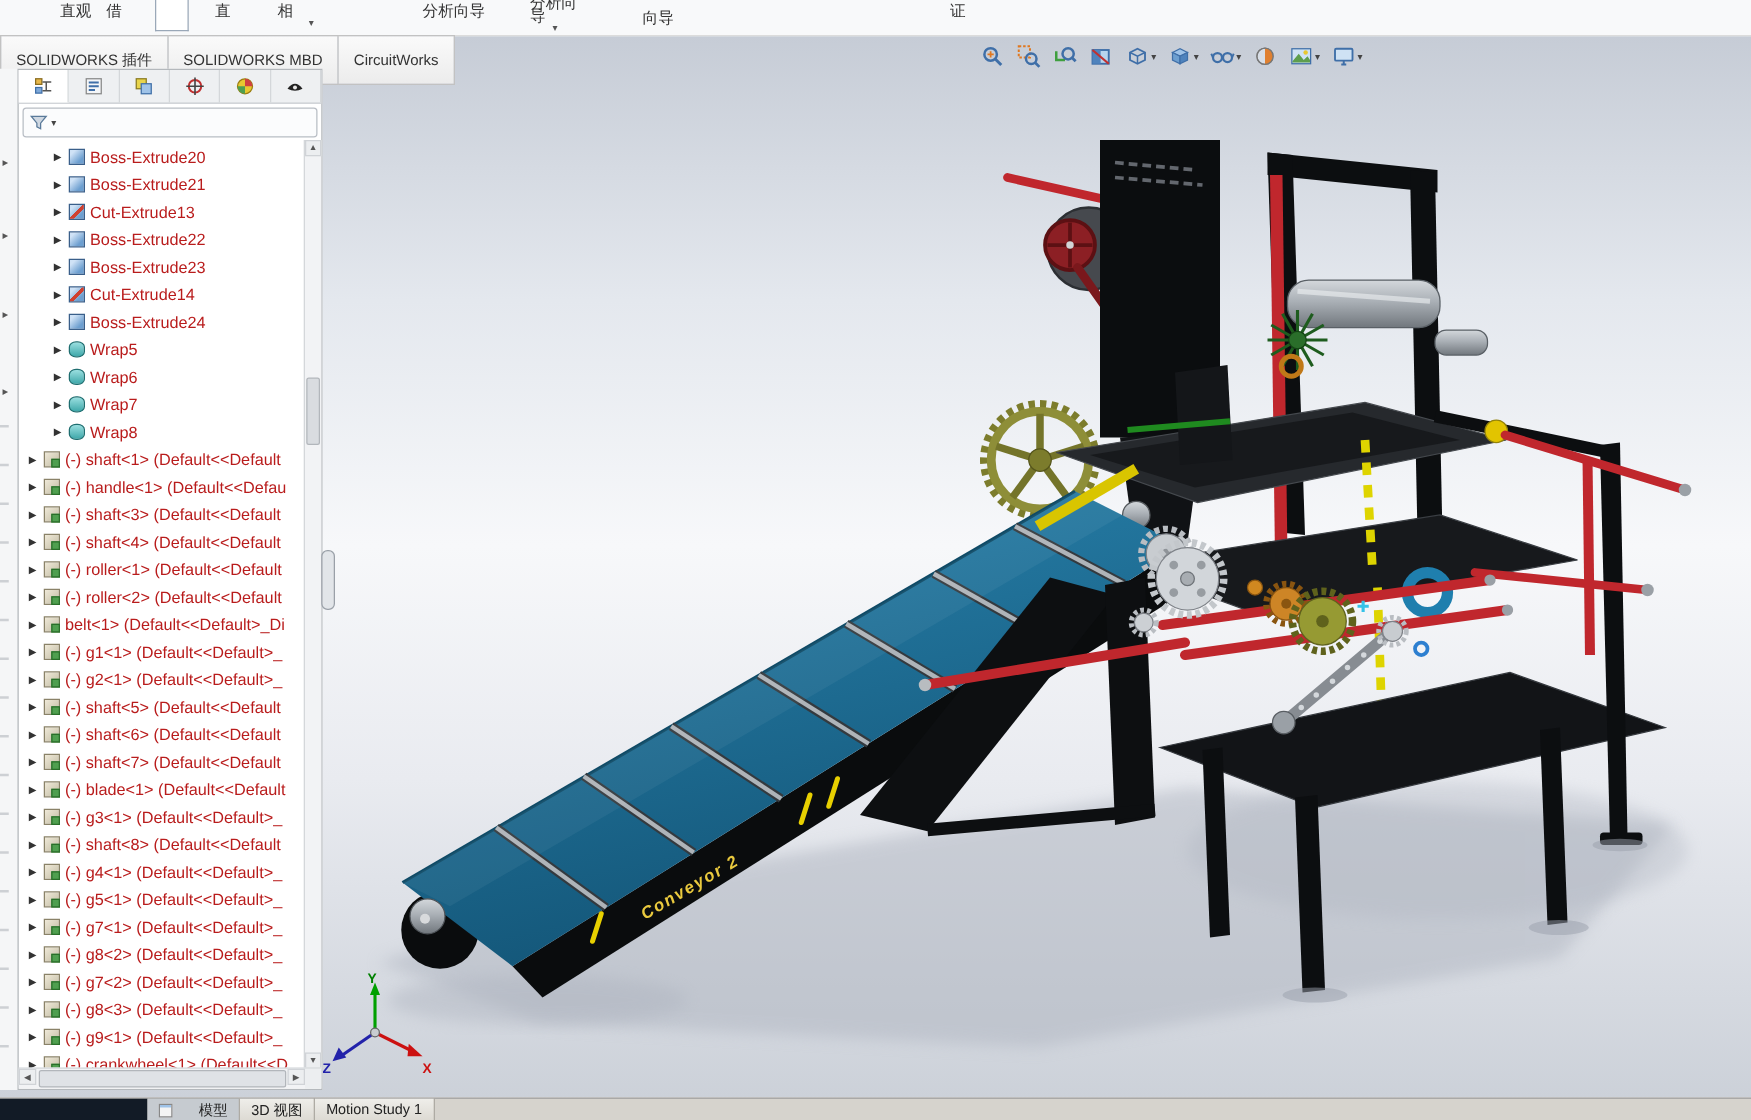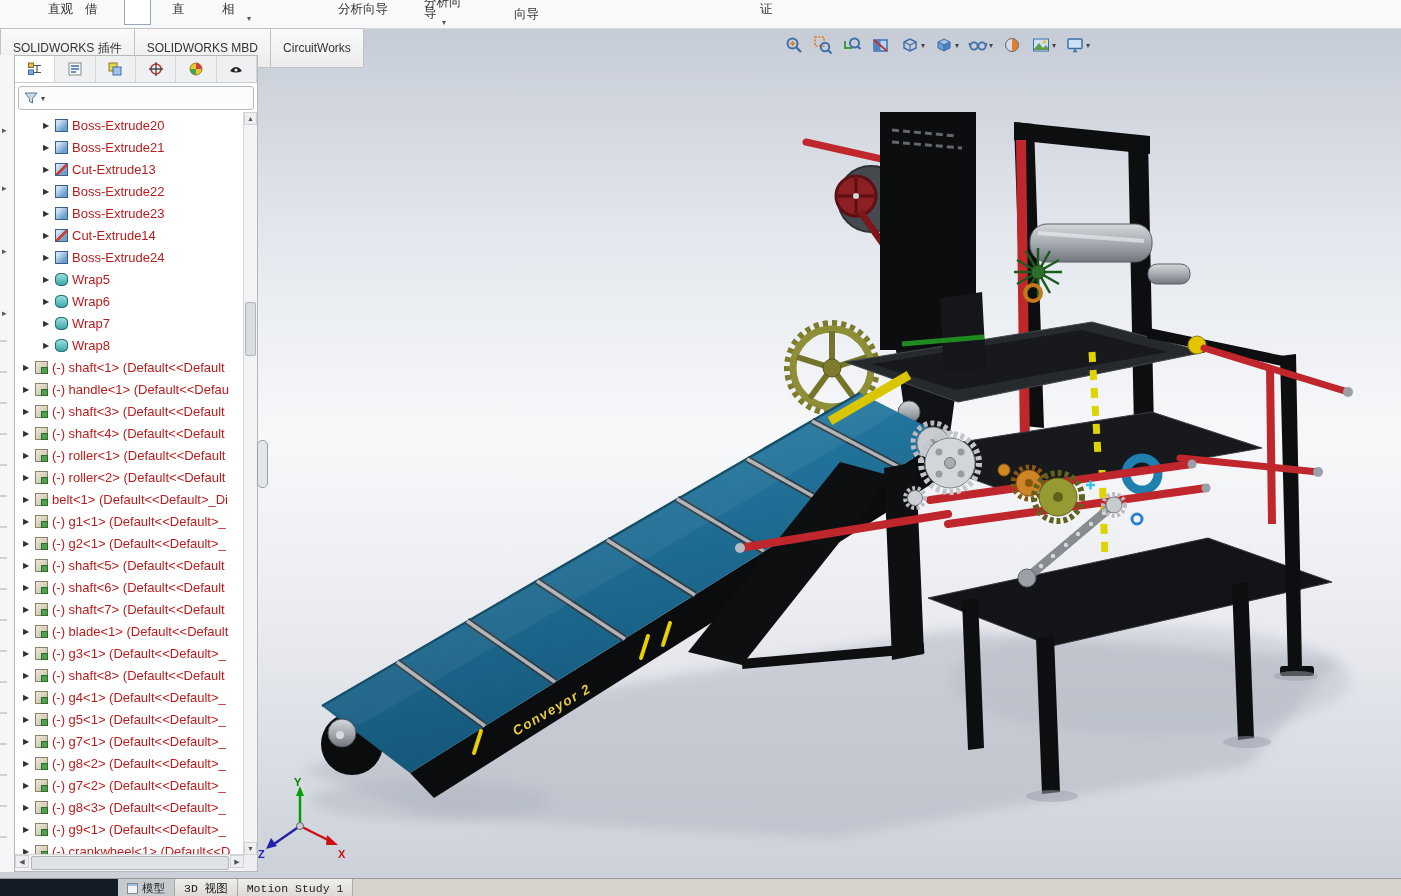--- a/index.html
+++ b/index.html
@@ -66,22 +66,22 @@
   #htrack{flex:1;position:relative;}
   #hthumb{position:absolute;left:2px;top:1px;bottom:1px;width:196px;background:#dfe2e6;
           border:1px solid #b2b6bb;border-radius:2px;cursor:pointer;}
   #hcorner{width:13px;background:#eceef0;}
   #splitter-pill{position:absolute;left:257px;top:440px;width:9px;height:46px;border-radius:5px;
                  background:#e2e5e9;border:1px solid #9aa0a8;cursor:col-resize;}
   
   #statusbar{position:absolute;left:0;top:878px;width:1401px;height:18px;background:#d6d3cd;
              border-top:1px solid #9a9a9a;display:flex;align-items:stretch;font-size:11.5px;}
   #status-dark{width:118px;background:#121b26;flex:none;}
-  .stab{display:flex;align-items:center;gap:4px;padding:0 9px;border-right:1px solid #aeaba4;
-        background:linear-gradient(#efeeea,#dcd9d2);cursor:pointer;white-space:nowrap;font-family:Liberation Mono, monospace;}
+  .stab{display:flex;align-items:center;gap:21px;padding:0 9px;border-right:1px solid #aeaba4;
+        background:linear-gradient(#efeeea,#dcd9d2);cursor:pointer;white-space:nowrap;}
   .stab.active{background:#c6cbd0;}
   .stab-icon{width:9px;height:9px;background:#f4f4f4;border:1px solid #888;
              box-shadow:inset 0 2px 0 #9fc3e8;flex:none;}
 </style>
 </head>
 <body>
 
 <div id="app">
 
   <svg id="scene" viewBox="0 28 1401 850" xmlns="http://www.w3.org/2000/svg">

